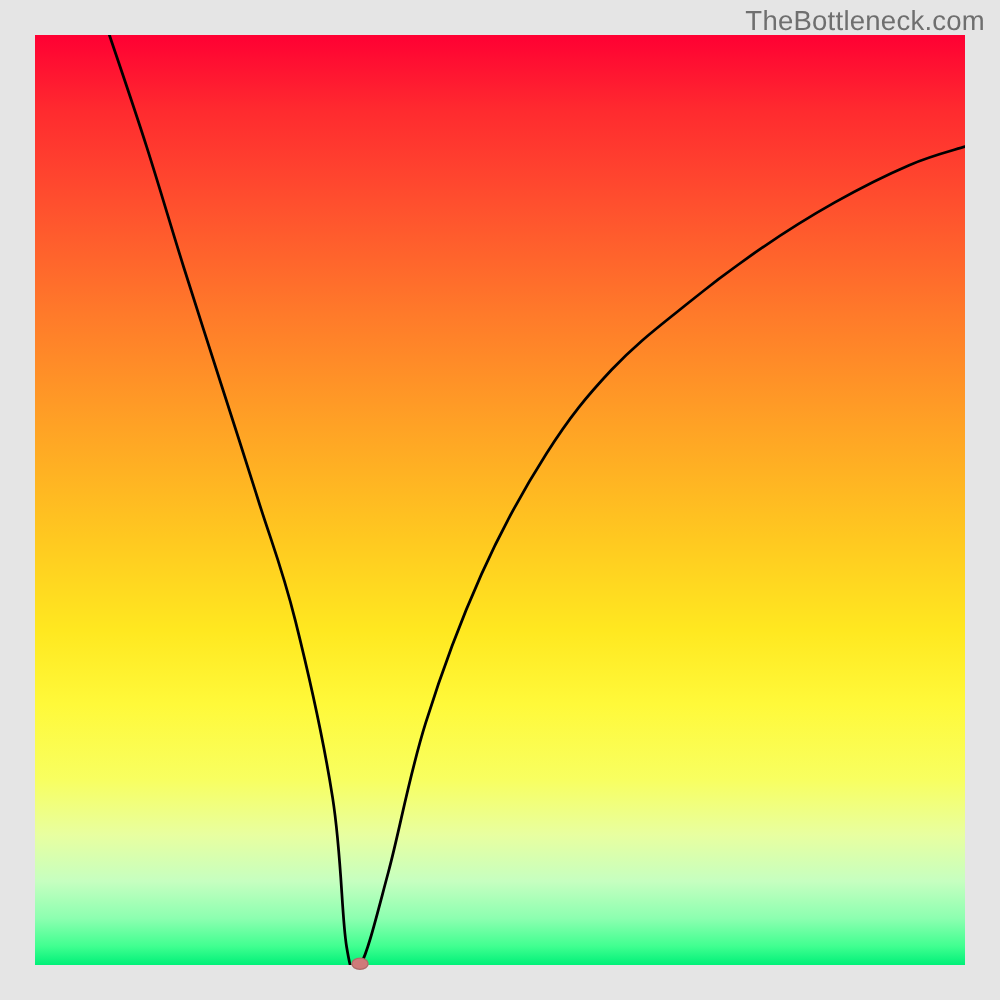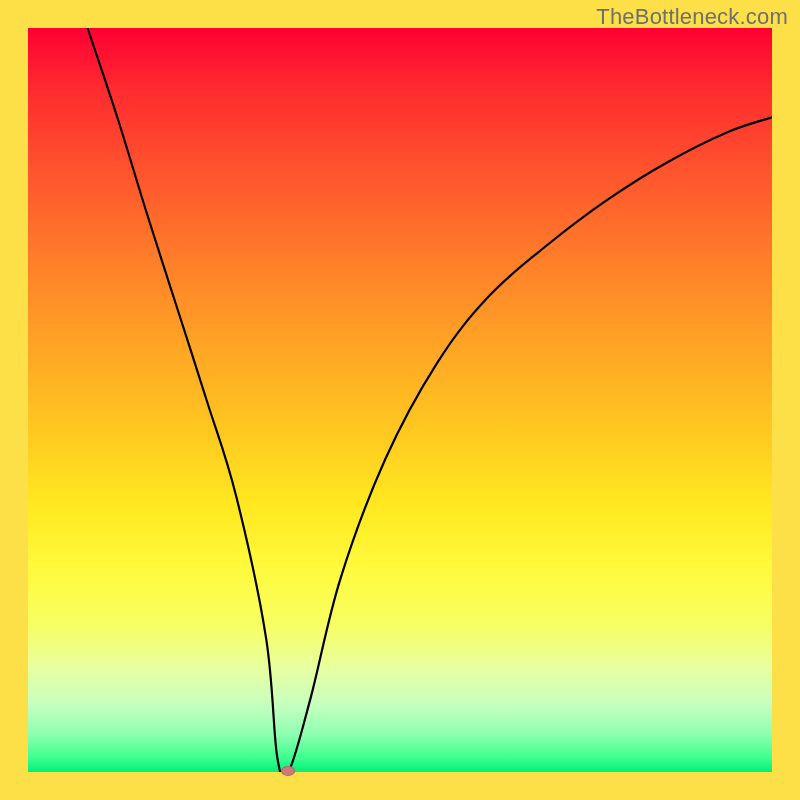--- a/index.html
+++ b/index.html
@@ -8,21 +8,21 @@
     width: 800px;
     height: 800px;
     background: #000;
     font-family: Arial, Helvetica, sans-serif;
     overflow: hidden;
   }
   .frame {
     position: relative;
     width: 800px;
     height: 800px;
-    background: #fde047;
+    background: #e5e5e5;
   }
   .plot {
     position: absolute;
     left: 28px;
     top: 28px;
     width: 744px;
     height: 744px;
     background: linear-gradient(to bottom,
       #ff0033 0%,
       #ff2a2f 8%,

